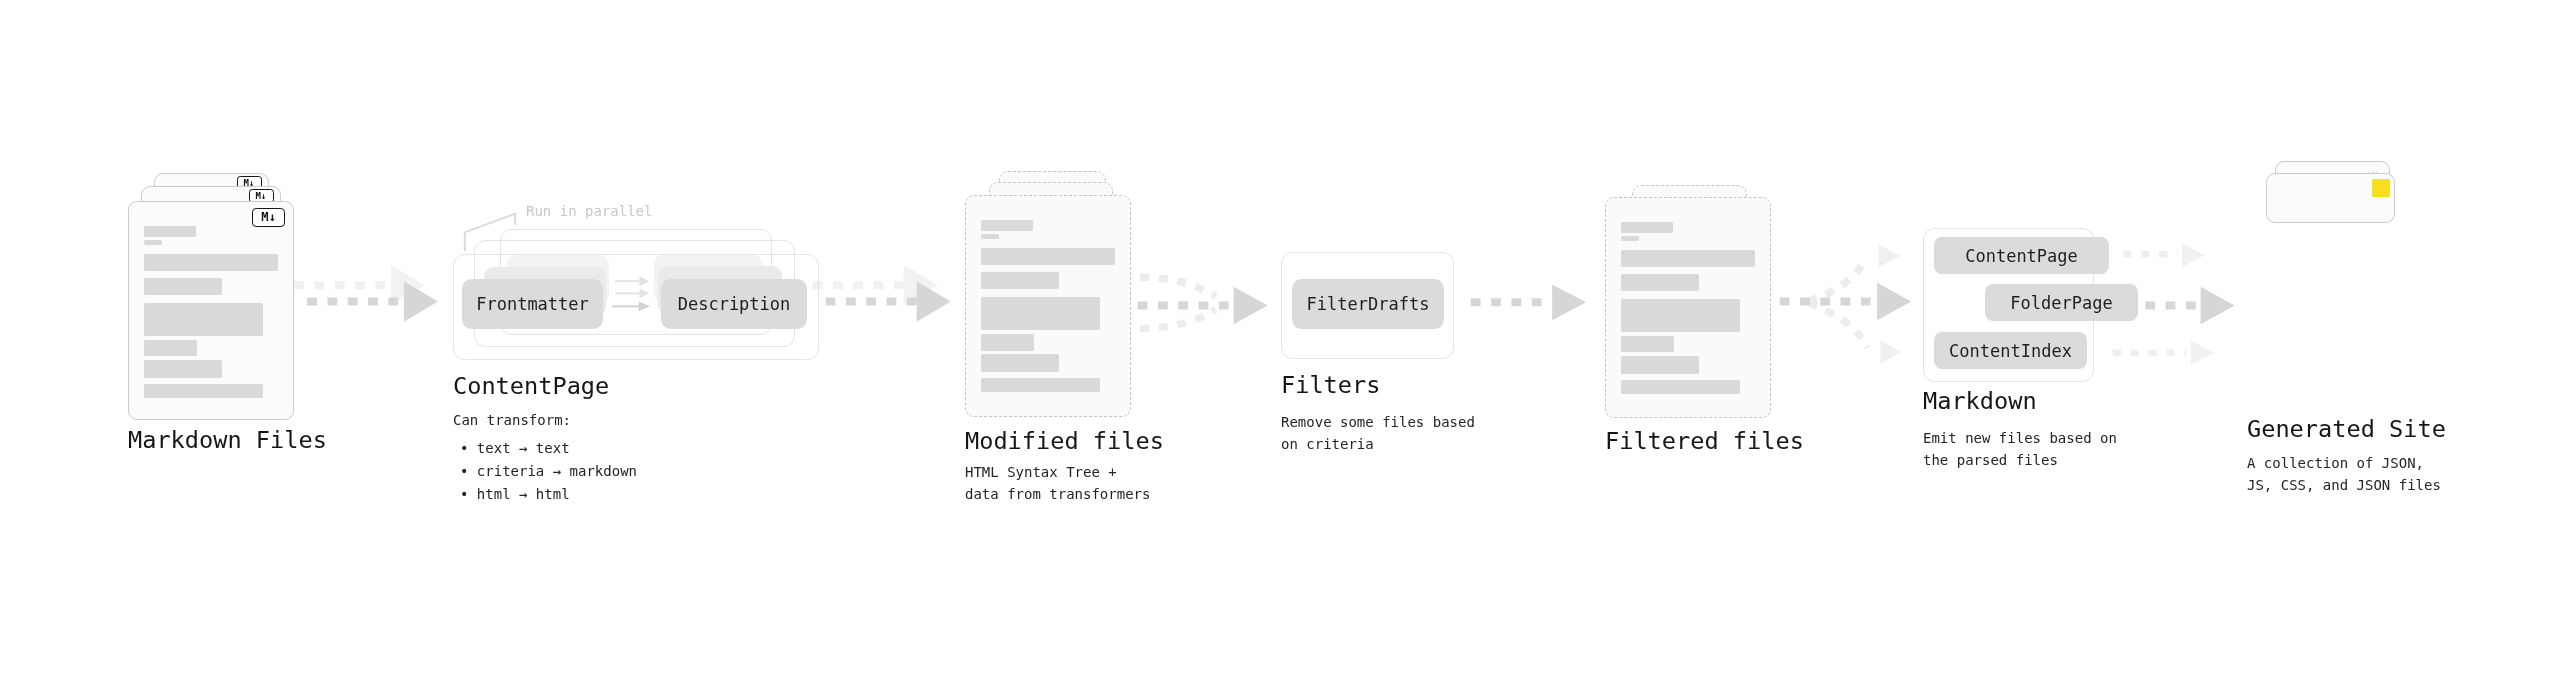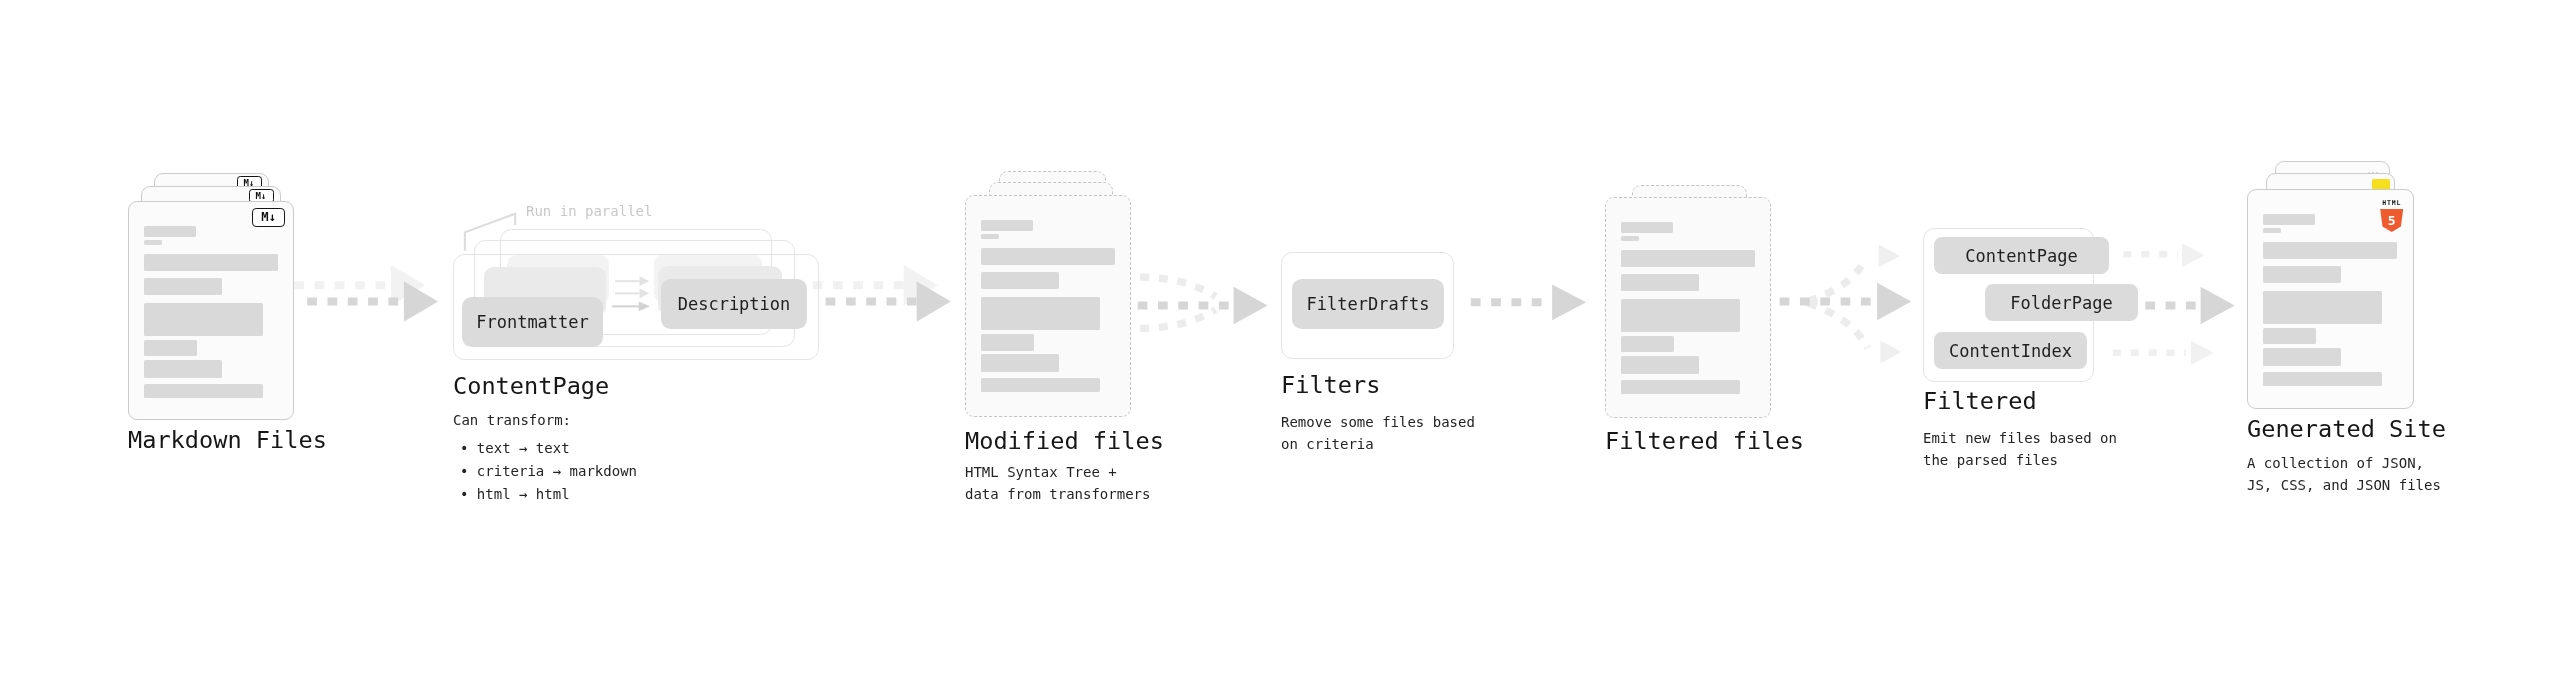--- a/index.html
+++ b/index.html
@@ -135,21 +135,21 @@
 <div class="caption" style="left:128px;top:429px">Markdown Files</div>
 
 <div class="note" style="left:526px;top:204px">Run in parallel</div>
 <div class="frame" style="left:500px;top:229px;width:272px;height:106px"></div>
 <div class="frame" style="left:474px;top:240px;width:321px;height:107px"></div>
 <div class="ghost g2" style="left:507px;top:255px;width:102px;height:49px"></div>
 <div class="ghost g1" style="left:484px;top:267px;width:122px;height:49px"></div>
 <div class="ghost g2" style="left:654px;top:254px;width:108px;height:49px"></div>
 <div class="ghost g1" style="left:658px;top:266px;width:124px;height:49px"></div>
 <div class="frame" style="left:453px;top:254px;width:366px;height:106px"></div>
-<div class="gbox" style="left:462px;top:297px;width:141px;height:50px">Frontmatter</div>
+<div class="gbox" style="left:462px;top:279px;width:141px;height:50px">Frontmatter</div>
 <div class="gbox" style="left:661px;top:279px;width:146px;height:50px">Description</div>
 <div class="caption" style="left:453px;top:375px">ContentPage</div>
 <div class="sub" style="left:453px;top:409px">Can transform:</div>
 <div class="sub" style="left:460px;top:437px;line-height:23px">
   <div>• text → text</div>
   <div>• criteria → markdown</div>
   <div>• html → html</div>
 </div>
 
 <div class="stack" style="left:965px;top:171px;width:167px;height:248px">
@@ -192,49 +192,35 @@
     <i class="b b7"></i>
     <i class="b b8"></i>
   </div>
 </div>
 <div class="caption" style="left:1605px;top:430px">Filtered files</div>
 
 <div class="frame filled" style="left:1923px;top:228px;width:171px;height:154px"></div>
 <div class="gbox e" style="left:1934px;top:237px;width:175px;height:37px">ContentPage</div>
 <div class="gbox e" style="left:1985px;top:284px;width:153px;height:37px">FolderPage</div>
 <div class="gbox e" style="left:1934px;top:332px;width:153px;height:37px">ContentIndex</div>
-<div class="caption" style="left:1923px;top:390px">Filtered</div>
+<div class="caption" style="left:1923px;top:390px">Markdown</div>
 <div class="sub" style="left:1923px;top:427px">
   <div>Emit new files based on</div>
   <div>the parsed files</div>
 </div>
 
 <div class="stack" style="left:2247px;top:161px;width:167px;height:248px">
   <div class="page" style="left:28.4px;top:0;width:115px;height:49px">
     <span class="csslogo">
       <span class="t">CSS</span>
       <span class="bar"></span>
     </span>
   </div>
   <div class="page" style="left:18.7px;top:12.2px;width:129px;height:50px">
     <span class="jslogo"></span>
   </div>
-  <div class="page" style="left:0;top:28px;width:167px;height:220px;background:#fcfcfc">
-    <span class="h5">
-      <span class="t">HTML</span>
-      <span class="shield">5</span>
-    </span>
-    <i class="b b1"></i>
-    <i class="b b2"></i>
-    <i class="b b3"></i>
-    <i class="b b4"></i>
-    <i class="b b5"></i>
-    <i class="b b6"></i>
-    <i class="b b7"></i>
-    <i class="b b8"></i>
-  </div>
 </div>
 <div class="caption" style="left:2247px;top:418px">Generated Site</div>
 <div class="sub" style="left:2247px;top:452px">
   <div>A collection of JSON,</div>
   <div>JS, CSS, and JSON files</div>
 </div>
 
 
 </body></html>

